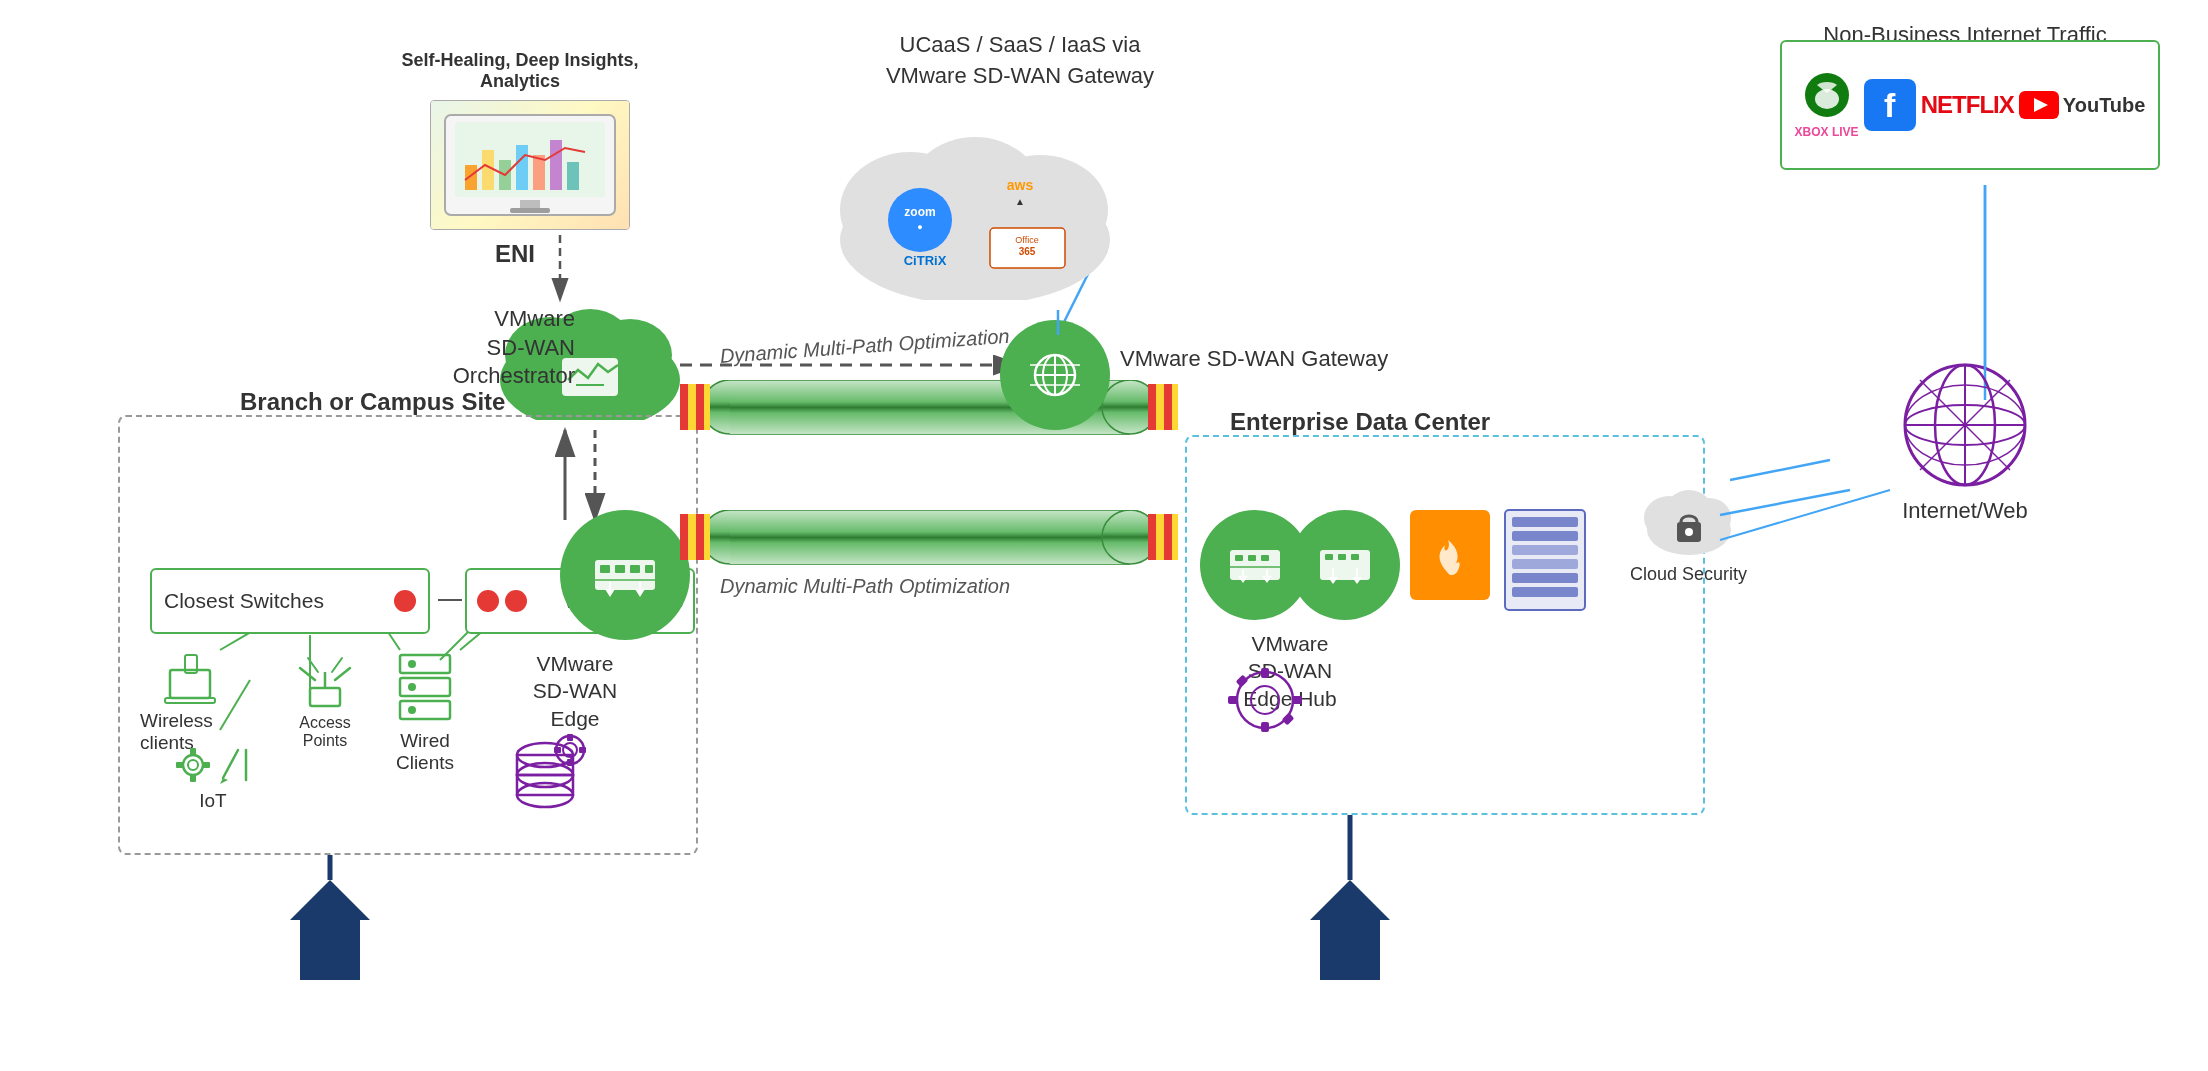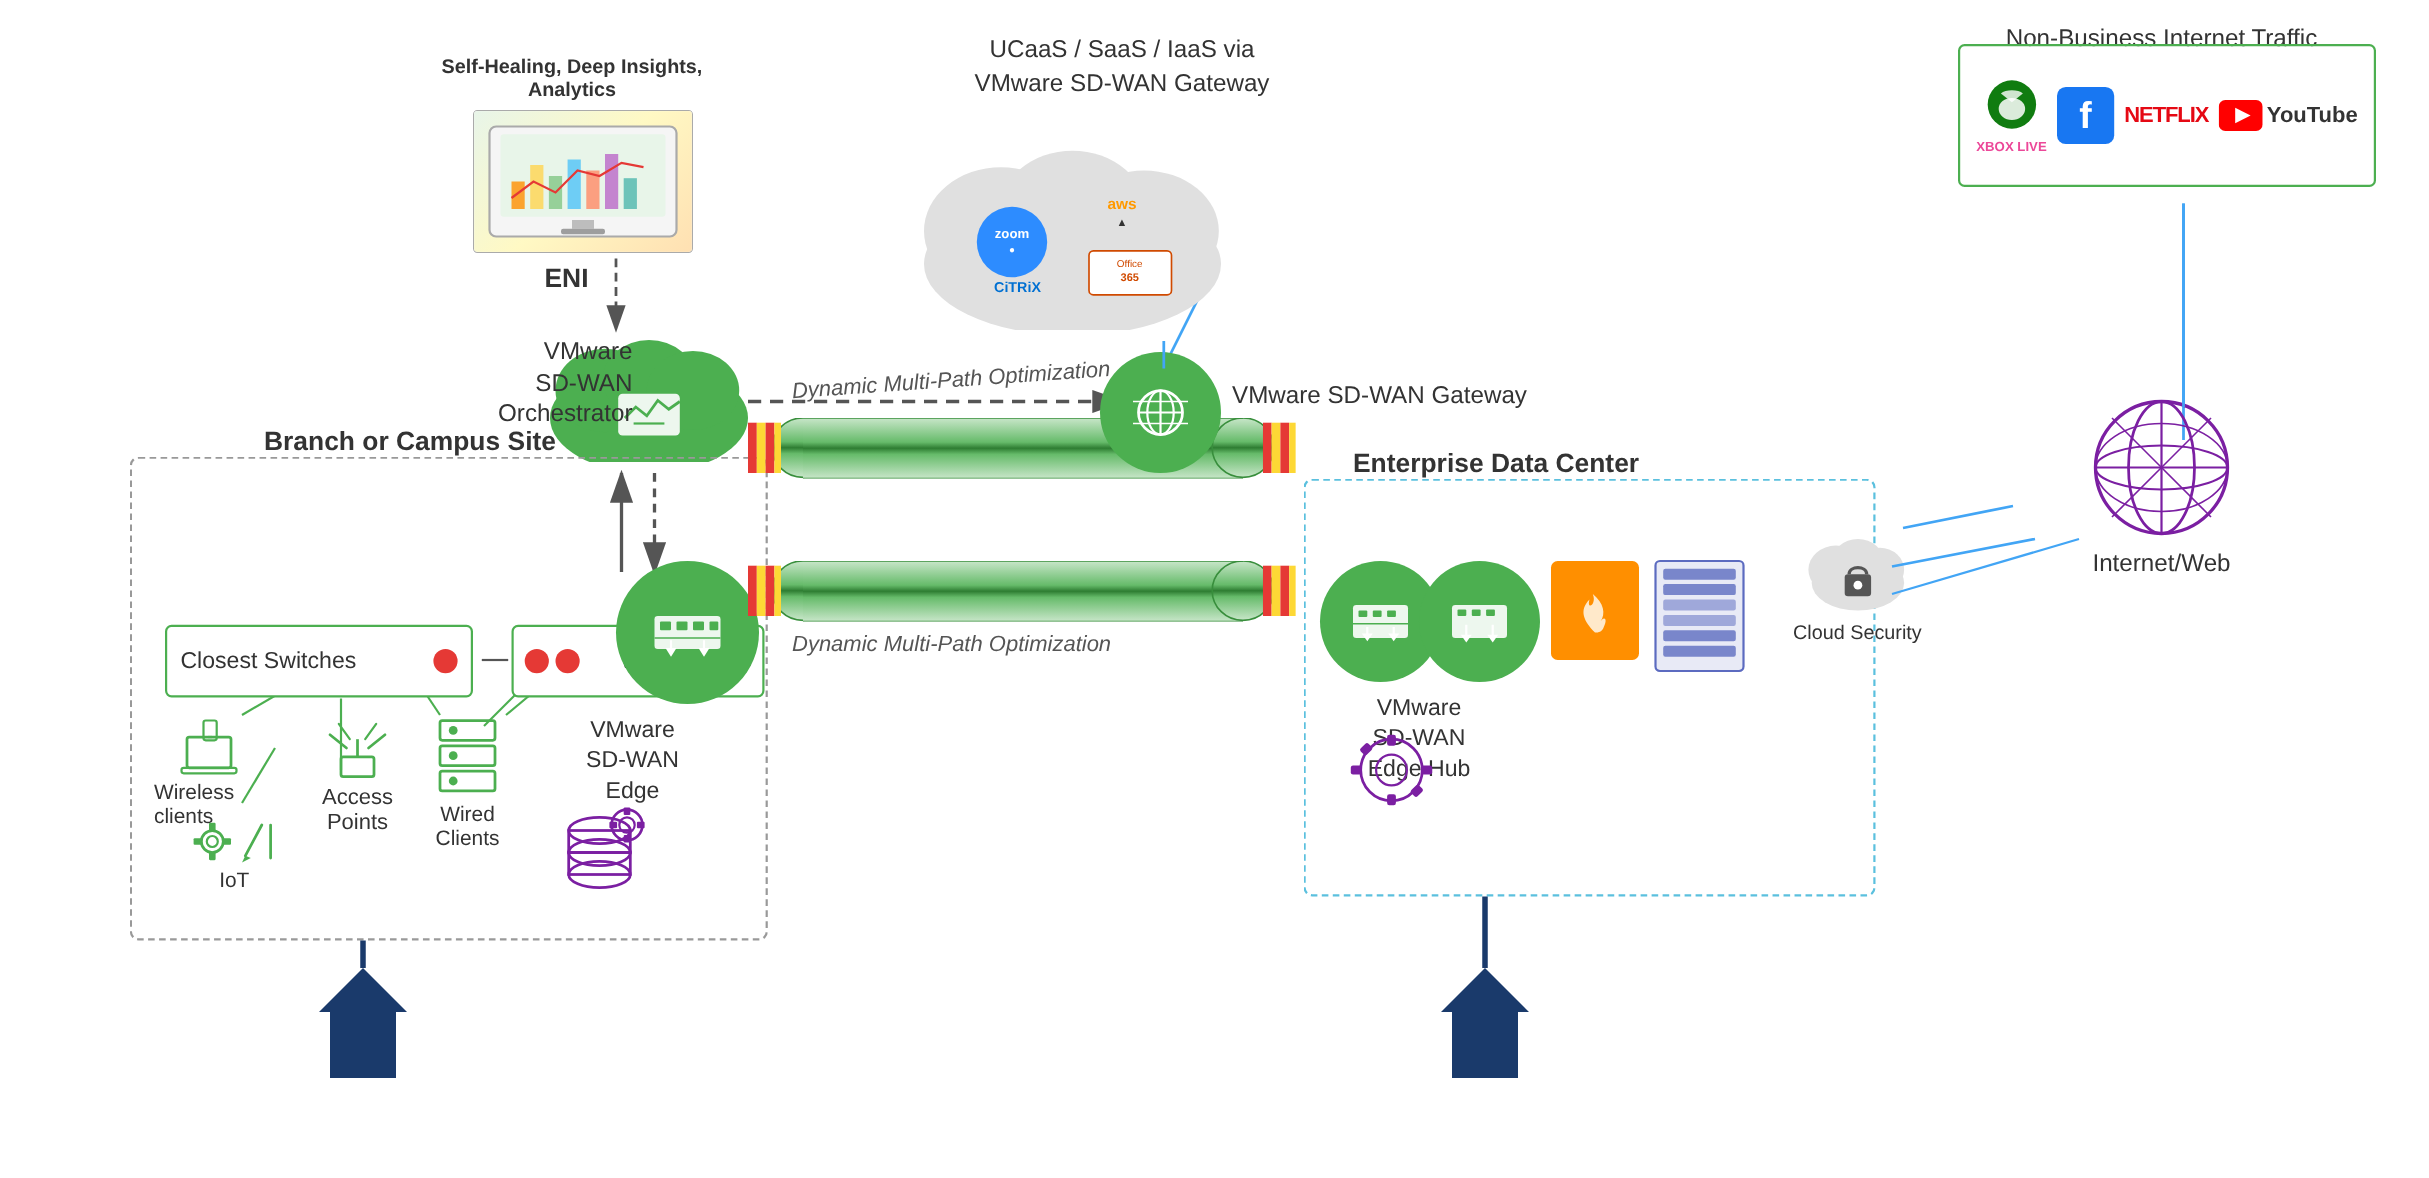--- a/index.html
+++ b/index.html
@@ -255,21 +255,21 @@
   <div style="position:absolute; left:275px; top:650px; text-align:center; width:100px;">
 
     <svg width="70" height="60" viewBox="0 0 70 60" style="display:block;margin:0 auto;">
       <rect x="20" y="38" width="30" height="18" rx="2" fill="none" stroke="#4caf50" stroke-width="2.5"></rect>
       <line x1="35" y1="38" x2="35" y2="22" stroke="#4caf50" stroke-width="2.5"></line>
       <line x1="10" y1="18" x2="25" y2="30" stroke="#4caf50" stroke-width="2.5" stroke-linecap="round"></line>
       <line x1="60" y1="18" x2="45" y2="30" stroke="#4caf50" stroke-width="2.5" stroke-linecap="round"></line>
       <line x1="18" y1="8" x2="28" y2="22" stroke="#4caf50" stroke-width="2" stroke-linecap="round"></line>
       <line x1="52" y1="8" x2="42" y2="22" stroke="#4caf50" stroke-width="2" stroke-linecap="round"></line>
     </svg>
-    <div style="font-size:20px; color:#333; margin-top:4px;">Access Points</div>
+    <div style="font-size:16px; color:#333; margin-top:4px;">Access Points</div>
   </div>
 
   <div style="position:absolute; left:140px; top:650px; text-align:left; width:100px;">
     <svg width="60" height="60" viewBox="0 0 60 60" style="display:block;margin:0 auto;">
 
       <rect x="10" y="20" width="40" height="28" rx="2" fill="none" stroke="#4caf50" stroke-width="2.5"></rect>
       <rect x="5" y="48" width="50" height="5" rx="2" fill="none" stroke="#4caf50" stroke-width="2"></rect>
 
       <rect x="25" y="5" width="12" height="18" rx="2" fill="none" stroke="#4caf50" stroke-width="2"></rect>
       <line x1="29" y1="20" x2="33" y2="20" stroke="#4caf50" stroke-width="2"></line>
@@ -527,21 +527,21 @@
       <svg width="48" height="48" viewBox="0 0 48 48">
         <circle cx="24" cy="24" r="22" fill="#107c10"></circle>
         <path d="M14 14 C18 10, 30 10, 34 14 L24 22Z" fill="white" opacity="0.8"></path>
         <ellipse cx="24" cy="28" rx="12" ry="10" fill="white" opacity="0.85"></ellipse>
       </svg>
       <div style="font-size:12px;font-weight:bold;color:#ec4899;margin-top:2px;">XBOX LIVE</div>
     </div>
 
     <div style="background:#1877f2;color:white;font-weight:bold;font-size:34px;width:52px;height:52px;display:flex;align-items:center;justify-content:center;border-radius:8px;">f</div>
 
-    <div style="color:#e50914;font-weight:bold;font-size:20px;font-family:'Arial Black',Arial,sans-serif;letter-spacing:-1px;">NETFLIX</div>
+    <div style="color:#e50914;font-weight:bold;font-size:24px;font-family:'Arial Black',Arial,sans-serif;letter-spacing:-1px;">NETFLIX</div>
 
     <div style="display:flex;align-items:center;gap:4px;">
       <svg width="40" height="28" viewBox="0 0 40 28">
         <rect width="40" height="28" rx="6" fill="#ff0000"></rect>
         <polygon points="15,7 15,21 29,14" fill="white"></polygon>
       </svg>
       <span style="color:#333;font-weight:bold;font-size:20px;">YouTube</span>
     </div>
   </div>
 

